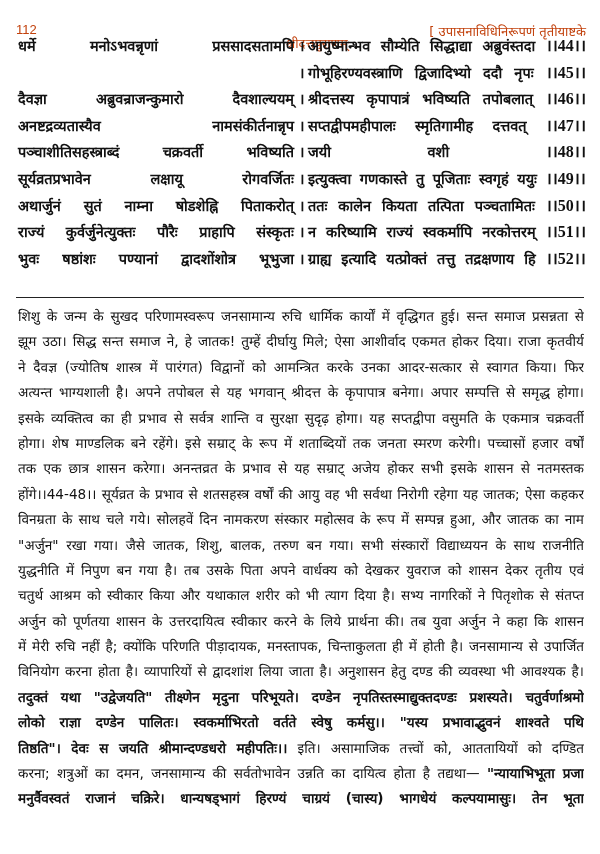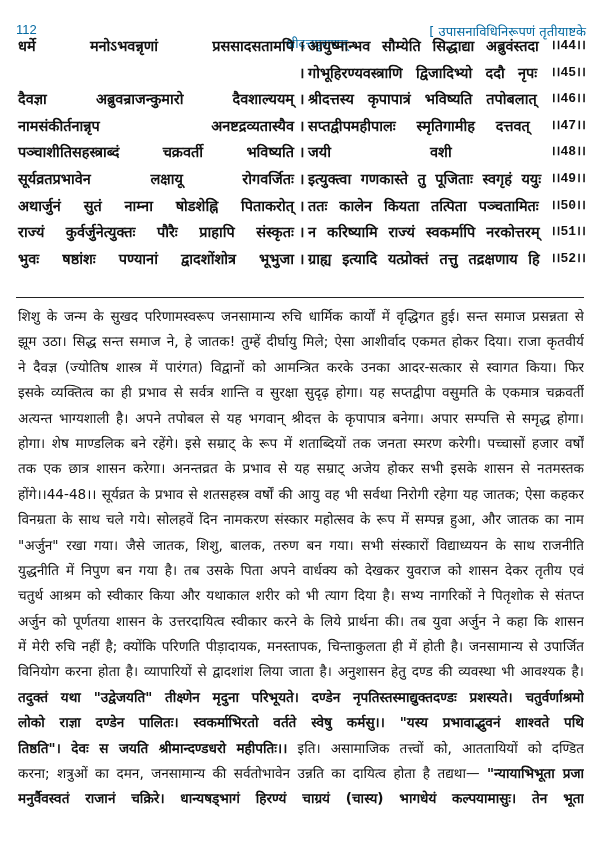--- a/index.html
+++ b/index.html
@@ -2,21 +2,21 @@
 <html><head>
 <meta charset="utf-8">
 <style>
   html, body { margin: 0; padding: 0; background: #ffffff; }
   body {
     width: 600px; height: 854px; overflow: hidden; position: relative;
     color: #111; font-family: "DejaVu Sans", sans-serif;
   }
   .page-header {
     position: absolute; top: 22px; left: 16px; right: 14px; height: 20px;
-    font-size: 13px; color: #0369a1;
+    font-size: 13px; color: #c2410c;
   }
   .page-number { position: absolute; left: 0; top: 0; font-family: "Liberation Sans", sans-serif; }
   .running-title { position: absolute; left: 270px; top: 12px; }
   .section-title { position: absolute; right: 0; top: 0; margin-left: 16px; }
 
   .verses {
     position: absolute; top: 33px; left: 18px; width: 568px;
   }
   .verse-row {
     position: relative; height: 26.6px; line-height: 26.6px;
@@ -25,21 +25,21 @@
   .verse-left {
     position: absolute; left: 0; width: 276px; top: 0;
     display: flex; justify-content: space-between; align-items: center;
   }
   .verse-left .w { display: inline-block; }
   .verse-danda { position: absolute; left: 281px; top: 0; }
   .verse-right {
     position: absolute; left: 290px; right: 0; top: 0;
     display: flex; justify-content: space-between;
   }
-  .verse-num { font-family: Liberation Mono, monospace; font-weight: bold; font-size: 13px; }
+  .verse-num { font-family: Liberation Serif, serif; font-weight: bold; font-size: 16px; }
 
   .divider {
     position: absolute; top: 297px; left: 16px; width: 568px; height: 0;
     border-top: 1.5px solid #222;
   }
 
   .commentary {
     position: absolute; top: 304px; left: 18px; width: 566px;
     font-size: 13.6px; line-height: 25.4px; text-align: justify;
     text-align-last: justify;
@@ -95,22 +95,22 @@
       <div class="verse-right">
         <span class="w">श्रीदत्तस्य</span>
         <span class="w">कृपापात्रं</span>
         <span class="w">भविष्यति</span>
         <span class="w">तपोबलात्</span>
         <span class="verse-num">।।46।।</span>
       </div>
     </div>
     <div class="verse-row">
       <div class="verse-left">
+        <span class="w">अनष्टद्रव्यतास्यैव</span>
         <span class="w">नामसंकीर्तनान्नृप</span>
-        <span class="w">अनष्टद्रव्यतास्यैव</span>
       </div>
       <span class="verse-danda">।</span>
       <div class="verse-right">
         <span class="w">सप्तद्वीपमहीपालः</span>
         <span class="w">स्मृतिगामीह</span>
         <span class="w">दत्तवत्</span>
         <span class="verse-num">।।47।।</span>
       </div>
     </div>
     <div class="verse-row">
@@ -199,22 +199,22 @@
       </div>
     </div>
   </div>
 
 <div class="divider"></div>
 
 <div class="commentary" id="commentary">
     <span class="prose-line"><span>शिशु के जन्म के सुखद परिणामस्वरूप जनसामान्य रुचि धार्मिक कार्यों में वृद्धिगत हुई। सन्त समाज प्रसन्नता से</span></span>
     <span class="prose-line"><span>झूम उठा। सिद्ध सन्त समाज ने, हे जातक! तुम्हें दीर्घायु मिले; ऐसा आशीर्वाद एकमत होकर दिया। राजा कृतवीर्य</span></span>
     <span class="prose-line"><span>ने दैवज्ञ (ज्योतिष शास्त्र में पारंगत) विद्वानों को आमन्त्रित करके उनका आदर-सत्कार से स्वागत किया। फिर</span></span>
+    <span class="prose-line"><span>अत्यन्त भाग्यशाली है। अपने तपोबल से यह भगवान् श्रीदत्त के कृपापात्र बनेगा। अपार सम्पत्ति से समृद्ध होगा।</span></span>
     <span class="prose-line"><span>इसके व्यक्तित्व का ही प्रभाव से सर्वत्र शान्ति व सुरक्षा सुदृढ़ होगा। यह सप्तद्वीपा वसुमति के एकमात्र चक्रवर्ती</span></span>
-    <span class="prose-line"><span>अत्यन्त भाग्यशाली है। अपने तपोबल से यह भगवान् श्रीदत्त के कृपापात्र बनेगा। अपार सम्पत्ति से समृद्ध होगा।</span></span>
     <span class="prose-line"><span>होगा। शेष माण्डलिक बने रहेंगे। इसे सम्राट् के रूप में शताब्दियों तक जनता स्मरण करेगी। पच्चासों हजार वर्षों</span></span>
     <span class="prose-line"><span>तक एक छात्र शासन करेगा। अनन्तव्रत के प्रभाव से यह सम्राट् अजेय होकर सभी इसके शासन से नतमस्तक</span></span>
     <span class="prose-line"><span>होंगे।।44-48।। सूर्यव्रत के प्रभाव से शतसहस्त्र वर्षों की आयु वह भी सर्वथा निरोगी रहेगा यह जातक; ऐसा कहकर</span></span>
     <span class="prose-line"><span>विनम्रता के साथ चले गये। सोलहवें दिन नामकरण संस्कार महोत्सव के रूप में सम्पन्न हुआ, और जातक का नाम</span></span>
     <span class="prose-line"><span>"अर्जुन" रखा गया। जैसे जातक, शिशु, बालक, तरुण बन गया। सभी संस्कारों विद्याध्ययन के साथ राजनीति</span></span>
     <span class="prose-line"><span>युद्धनीति में निपुण बन गया है। तब उसके पिता अपने वार्धक्य को देखकर युवराज को शासन देकर तृतीय एवं</span></span>
     <span class="prose-line"><span>चतुर्थ आश्रम को स्वीकार किया और यथाकाल शरीर को भी त्याग दिया है। सभ्य नागरिकों ने पितृशोक से संतप्त</span></span>
     <span class="prose-line"><span>अर्जुन को पूर्णतया शासन के उत्तरदायित्व स्वीकार करने के लिये प्रार्थना की। तब युवा अर्जुन ने कहा कि शासन</span></span>
     <span class="prose-line"><span>में मेरी रुचि नहीं है; क्योंकि परिणति पीड़ादायक, मनस्तापक, चिन्ताकुलता ही में होती है। जनसामान्य से उपार्जित</span></span>
     <span class="prose-line"><span>विनियोग करना होता है। व्यापारियों से द्वादशांश लिया जाता है। अनुशासन हेतु दण्ड की व्यवस्था भी आवश्यक है।</span></span>

